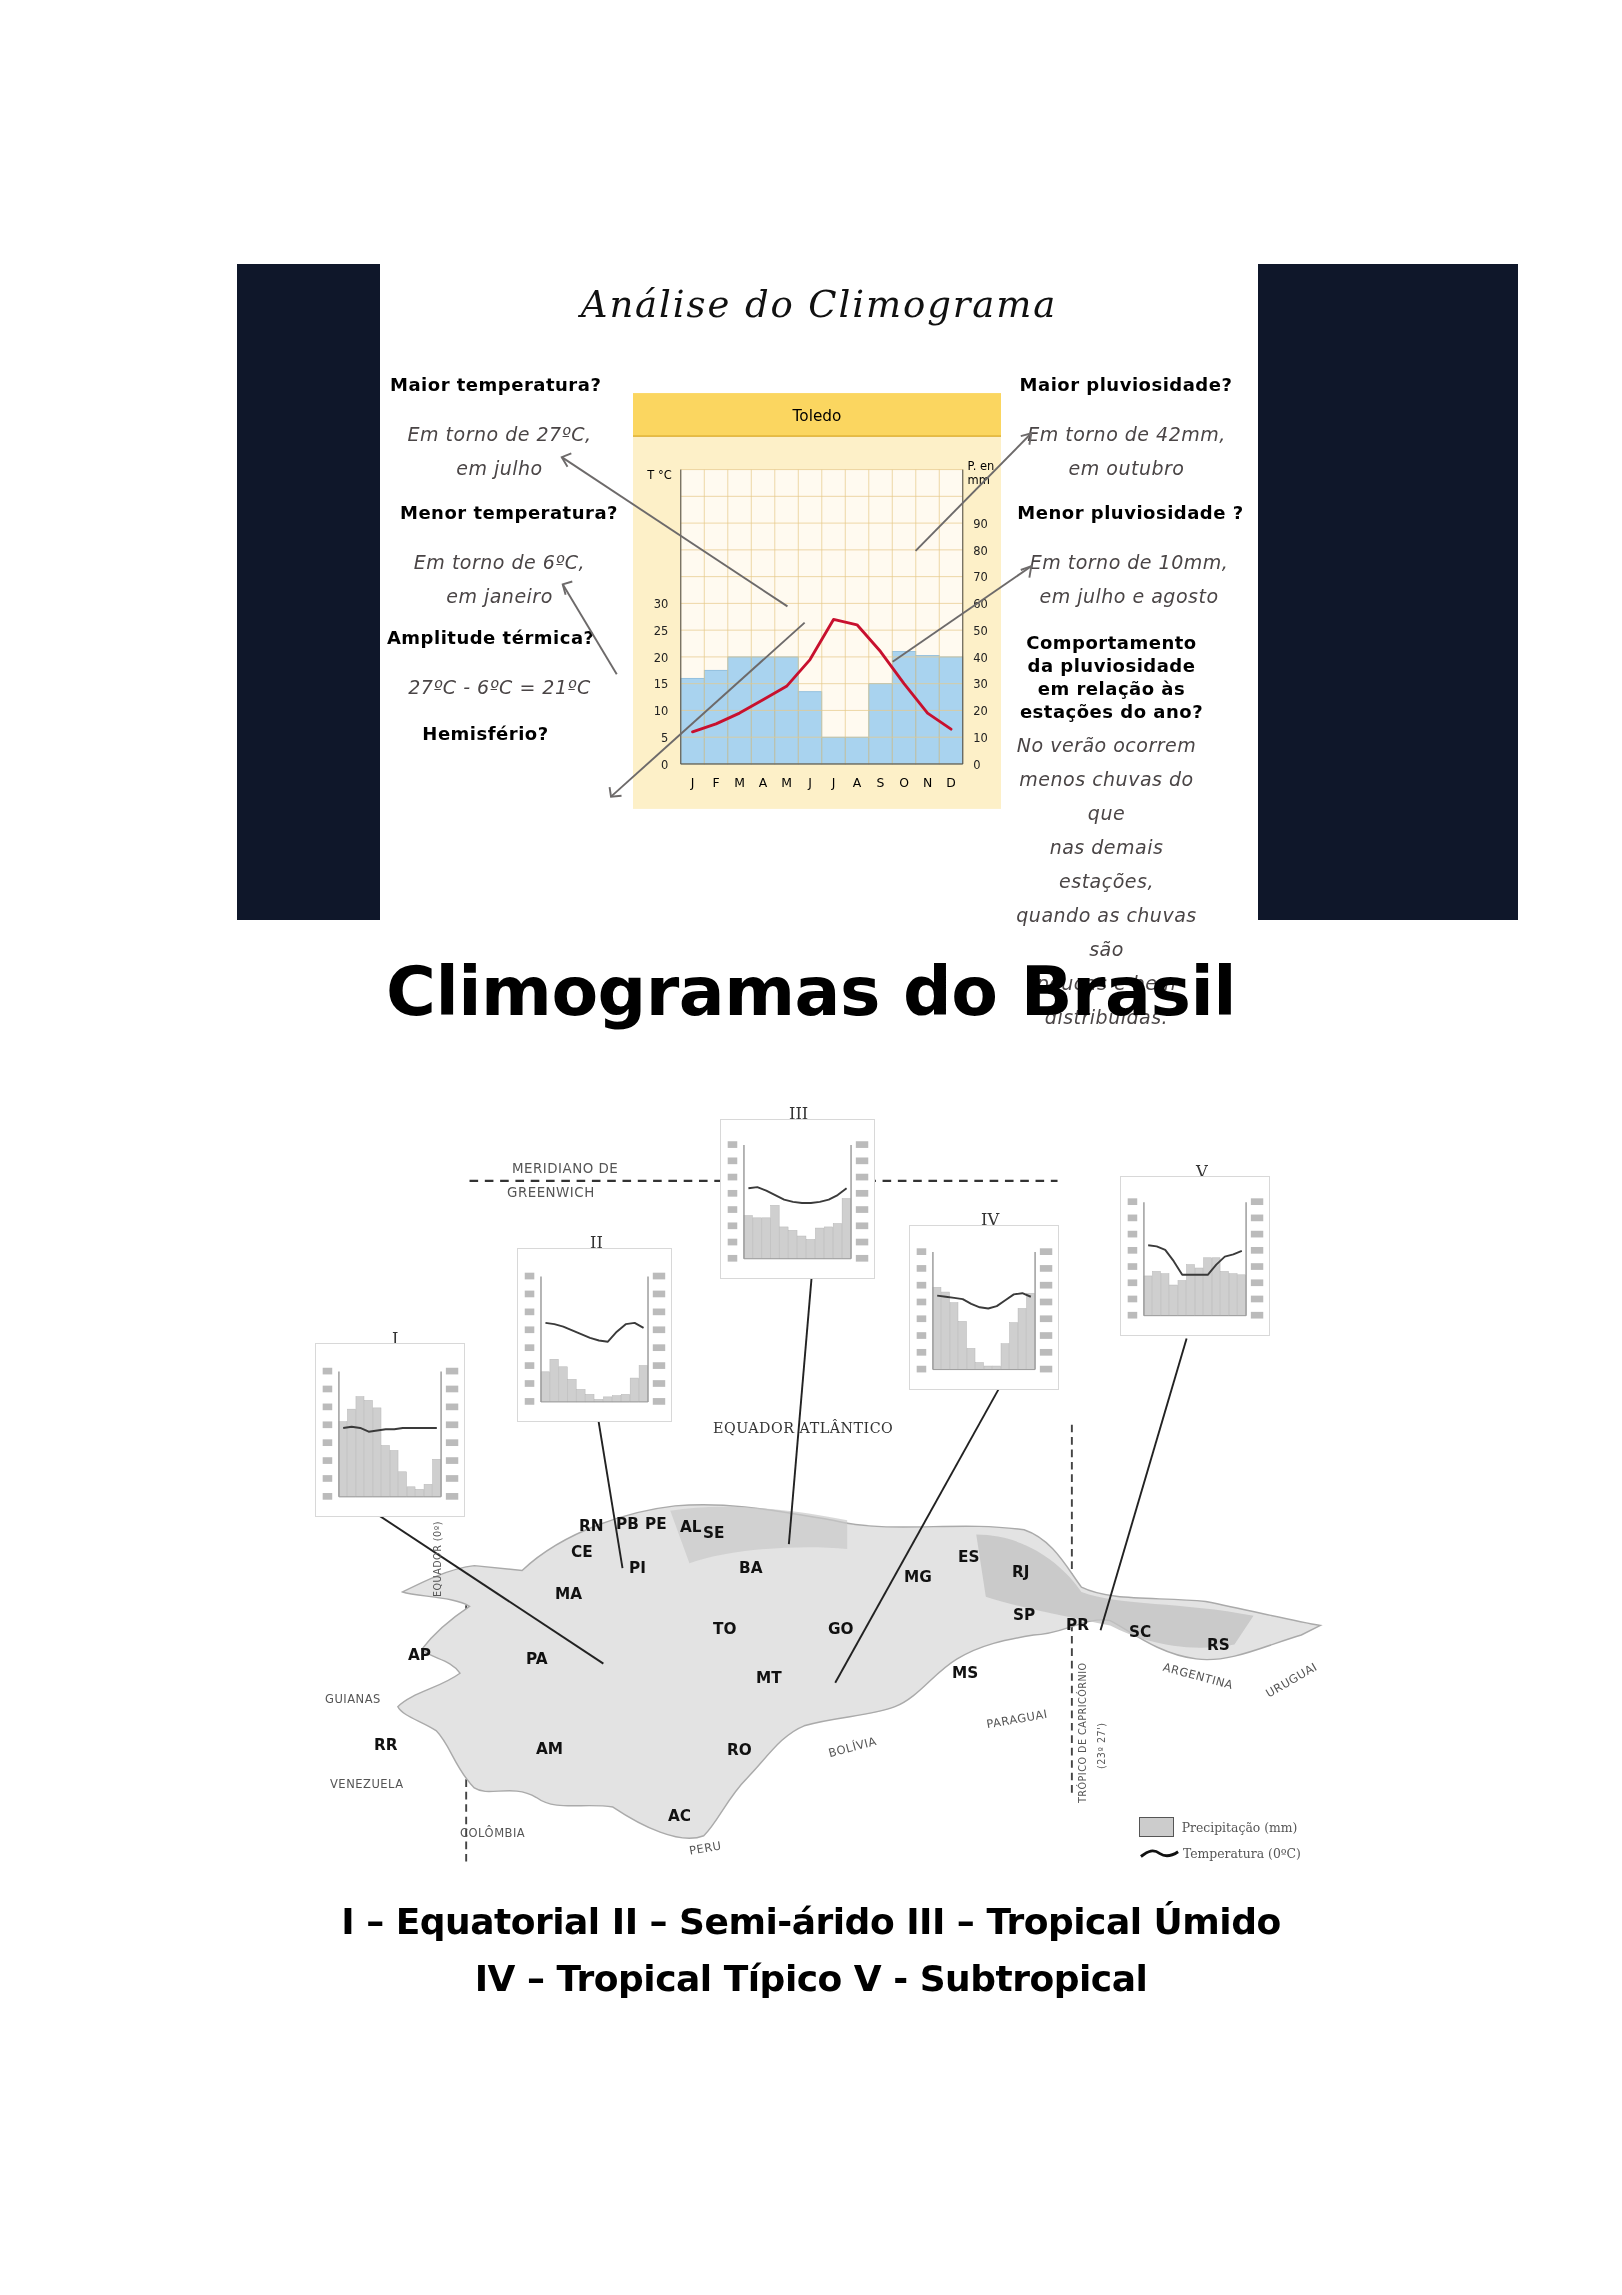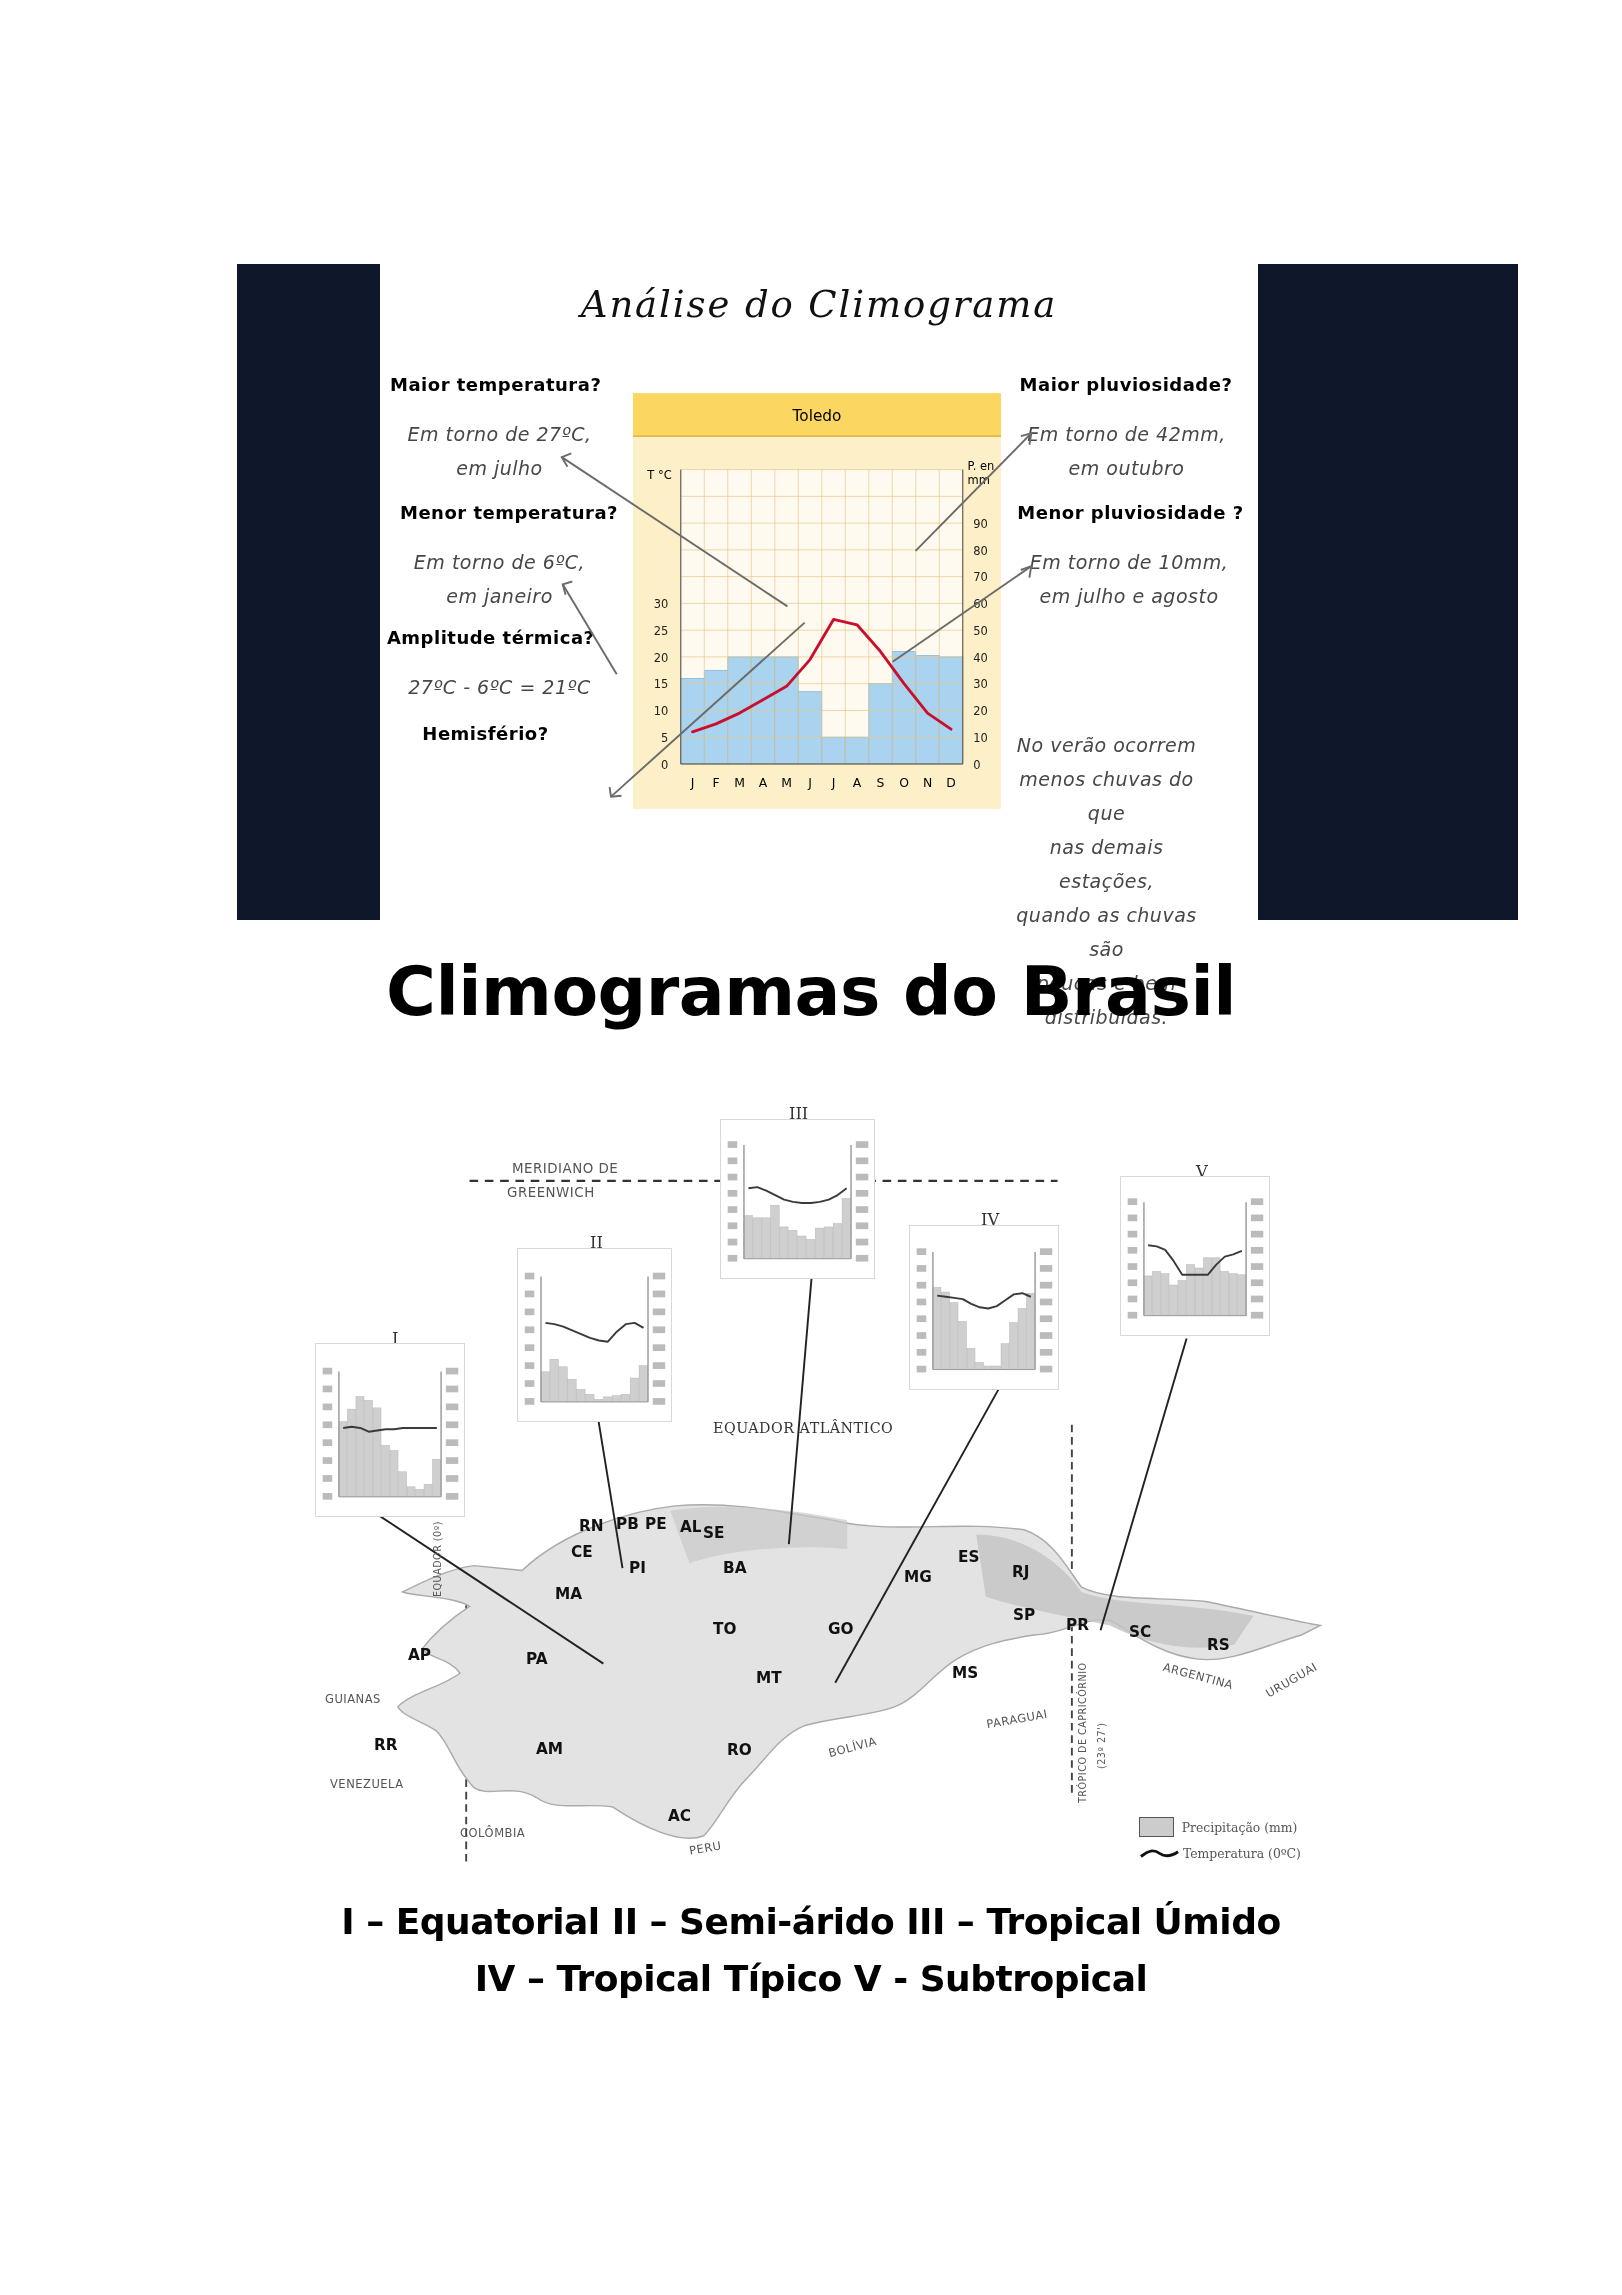--- a/index.html
+++ b/index.html
@@ -35,20 +35,24 @@
     <div class="q" style="left:5.7px;top:363px;width:210px;">Amplitude térmica?</div>
     <div class="a" style="left:19px;top:406px;width:201px;">27ºC - 6ºC = 21ºC</div>
     <div class="q" style="left:29px;top:459px;width:153px;">Hemisfério?</div>
 
     <div class="q" style="left:636px;top:110px;width:220px;">Maior pluviosidade?</div>
     <div class="a" style="left:646px;top:153px;width:201px;white-space:pre-line;">Em torno de 42mm,
 em outubro</div>
     <div class="q" style="left:631px;top:238px;width:239px;">Menor pluviosidade ?</div>
     <div class="a" style="left:646px;top:281px;width:206px;white-space:pre-line;">Em torno de 10mm,
 em julho e agosto</div>
+    <div class="q" style="left:631px;top:367px;width:201px;white-space:pre-line;line-height:23px;">Comportamento
+da pluviosidade
+em relação às
+estações do ano?</div>
     <div class="a" style="left:626px;top:464px;width:201px;white-space:pre-line;">No verão ocorrem
 menos chuvas do que
 nas demais estações,
 quando as chuvas são
 poucas e bem
 distribuídas.</div>
 
     <div class="chart-box">
       <svg id="toledo-svg" width="368" height="416" viewBox="0 0 770 870">
           <rect x="0" y="0" width="770" height="870" fill="#fdf0c8"></rect>
@@ -360,21 +364,21 @@
         <path d="M56.916666666666664,142.56400000000002 L74.75,144.942 L92.58333333333333,152.07600000000002 L110.41666666666667,175.856 L128.25,204.392 L146.08333333333331,204.392 L163.91666666666666,204.392 L181.74999999999997,204.392 L199.58333333333331,182.99 L217.41666666666666,166.344 L235.24999999999997,161.588 L253.08333333333331,154.454" stroke="#3a3a3a" stroke-width="4" fill="none" stroke-linejoin="round"></path>
       </svg></div>
 
   <div class="st" style="left:282px;top:427px;">RN</div>
   <div class="st" style="left:319px;top:425px;">PB</div>
   <div class="st" style="left:348px;top:425px;">PE</div>
   <div class="st" style="left:383px;top:428px;">AL</div>
   <div class="st" style="left:406px;top:434px;">SE</div>
   <div class="st" style="left:274px;top:453px;">CE</div>
   <div class="st" style="left:332px;top:469px;">PI</div>
-  <div class="st" style="left:426px;top:469px;">BA</div>
+  <div class="st" style="left:442px;top:469px;">BA</div>
   <div class="st" style="left:258px;top:495px;">MA</div>
   <div class="st" style="left:416px;top:530px;">TO</div>
   <div class="st" style="left:531px;top:530px;">GO</div>
   <div class="st" style="left:607px;top:478px;">MG</div>
   <div class="st" style="left:661px;top:458px;">ES</div>
   <div class="st" style="left:715px;top:473px;">RJ</div>
   <div class="st" style="left:716px;top:516px;">SP</div>
   <div class="st" style="left:769px;top:526px;">PR</div>
   <div class="st" style="left:832px;top:533px;">SC</div>
   <div class="st" style="left:910px;top:546px;">RS</div>

